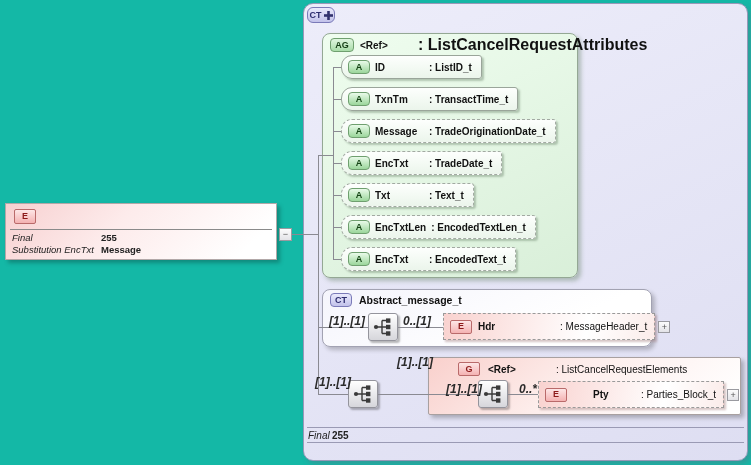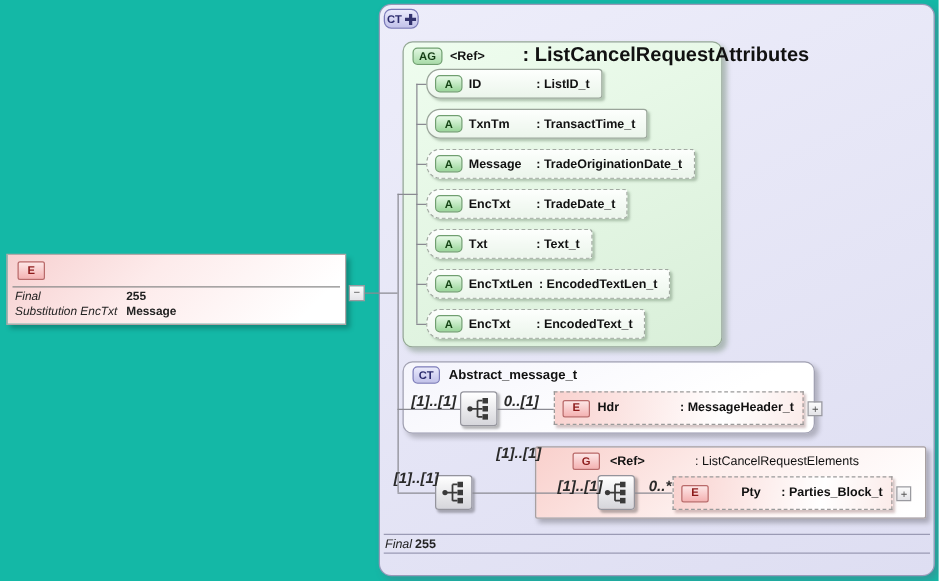--- a/index.html
+++ b/index.html
@@ -68,21 +68,21 @@
   .g-type { font-size:10px; font-weight:normal; color:#111; white-space:nowrap; }
 
   
   .el-row { position:absolute; display:flex; align-items:center; z-index:4; }
   .el-box { display:flex; align-items:center; gap:6px; padding:0 7px 0 6px; height:27px; width:max-content;
             border:1px dashed #9a9a9a;
             background:linear-gradient(100deg,#f9d2cf 0%,#ffffff 68%,#fbecea 100%);
             box-shadow:2px 2px 2px rgba(150,110,110,.40); }
   .el-name { font-size:10px; font-weight:bold; min-width:60px; color:#111; }
   .el-row.pty .el-name { min-width:46px;padding-left:20px; }
-  .el-type { font-size:10px; font-weight:bold; color:#111; white-space:nowrap; }
+  .el-type { font-size:10px; font-weight:normal; color:#111; white-space:nowrap;margin-left:16px; }
   .plusbox { width:12px; height:12px; margin-left:3px; flex:none;
              background:linear-gradient(180deg,#fcfcfc,#e3e3e7); border:1px solid #9a9aa0;
              font-size:9px; line-height:10px; text-align:center; color:#555; }
 
   
   .seq { position:absolute; width:30px; height:28px; z-index:5;
          background:linear-gradient(180deg,#ffffff,#d6d6db); border:1px solid #94949c; border-radius:3px;
          box-shadow:2px 2px 2px rgba(0,0,0,.28);
          display:flex; align-items:center; justify-content:center; }
 

